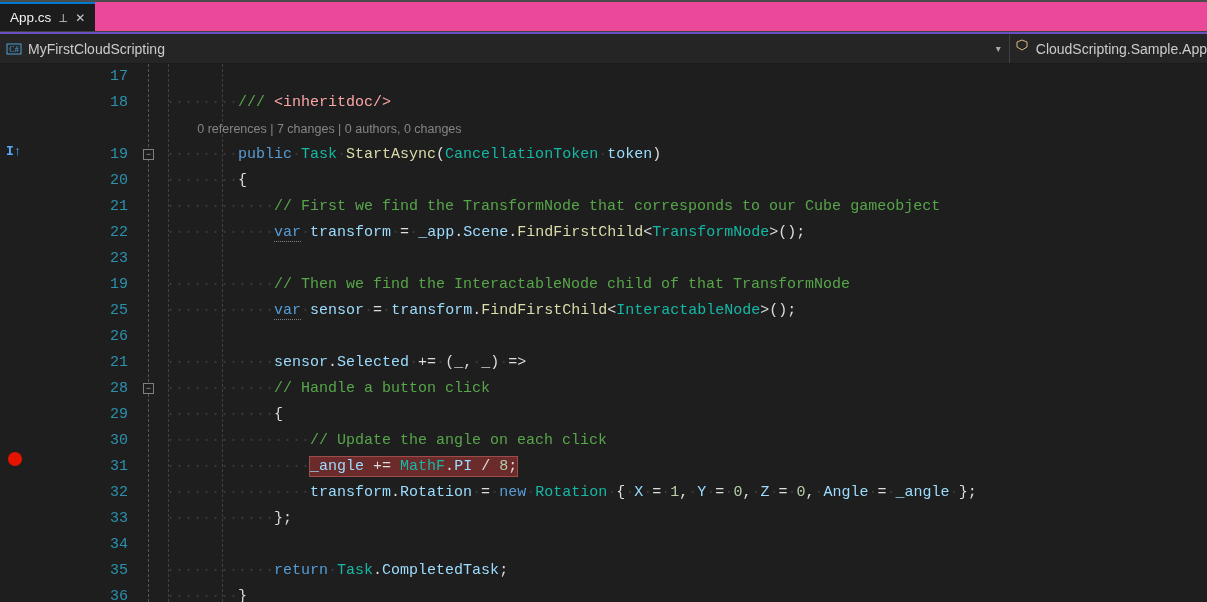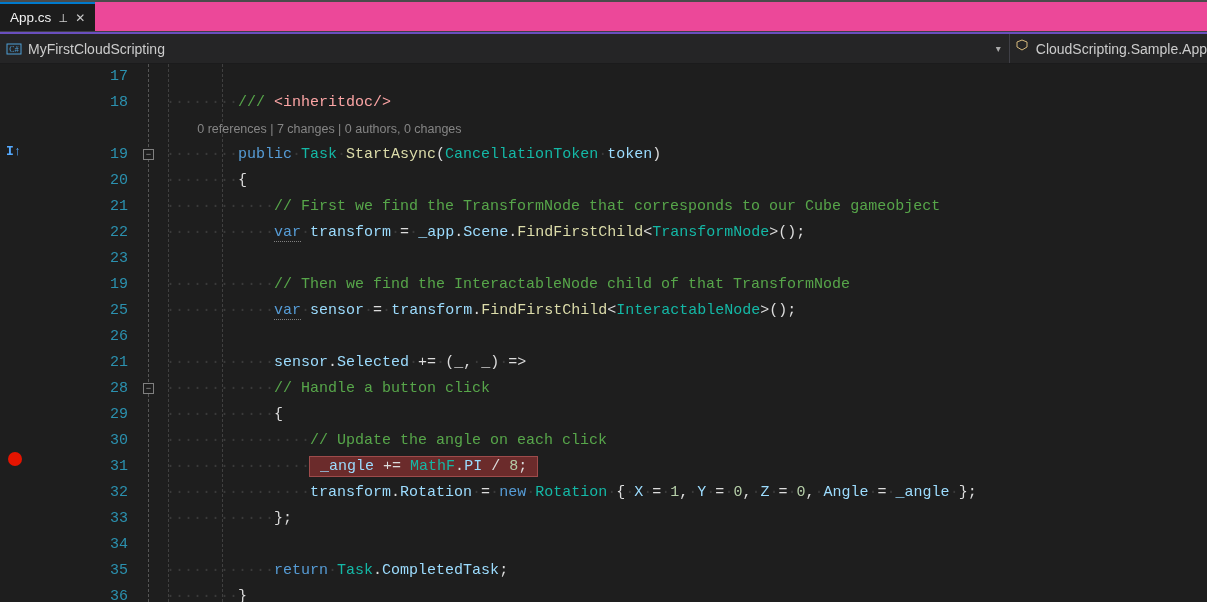--- a/index.html
+++ b/index.html
@@ -125,21 +125,21 @@
   .c-num { color: #b5cea8; }
   .c-op { color: #dcdcdc; }
   .codelens {
     font-family: "Segoe UI", Tahoma, sans-serif;
     font-size: 12.5px;
     color: #858585;
   }
   .highlight-bp {
     background: #6b2b2b;
     outline:1px solid #9e4b4b;
-    padding:1px 10px;
+    padding:1px 0;
   }
   .underline-dots { border-bottom: 1px dotted #808080; font-family: Liberation Mono, monospace; }
   .guide2 { border-left:1px dashed #404040; position:absolute; top:0;bottom:0;}
 </style>
 </head>
 <body>
 
 <div class="top-border"></div>
 
 <div class="tab-bar">

